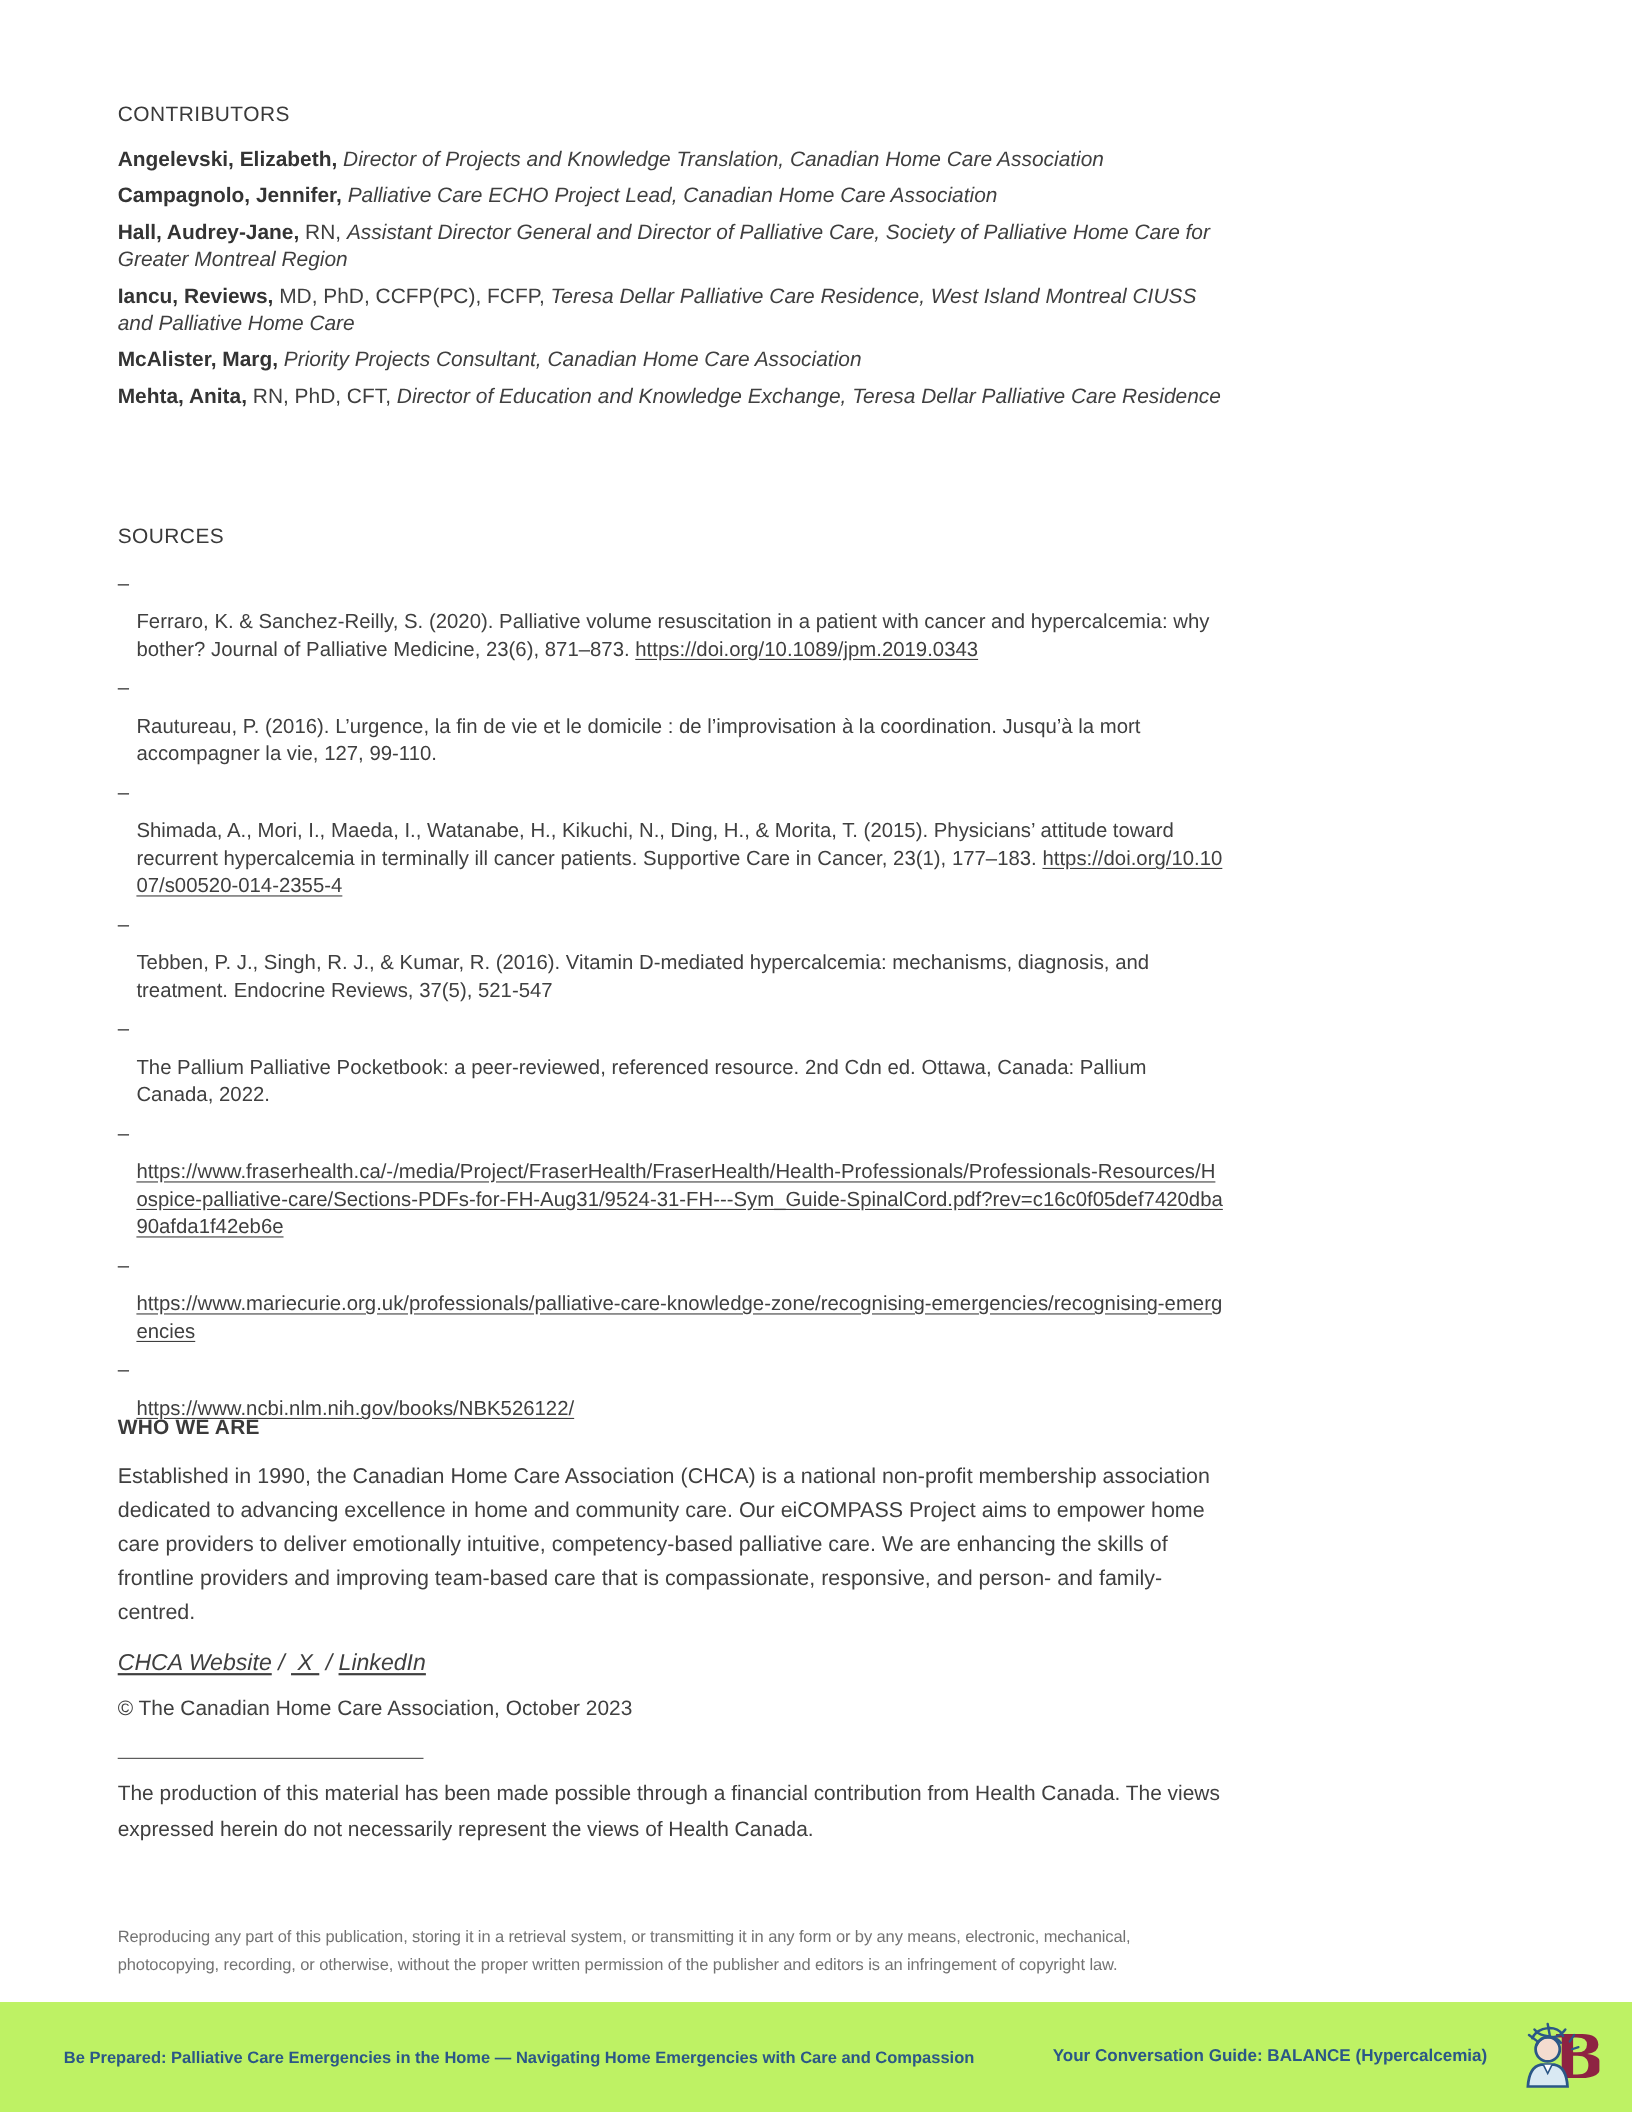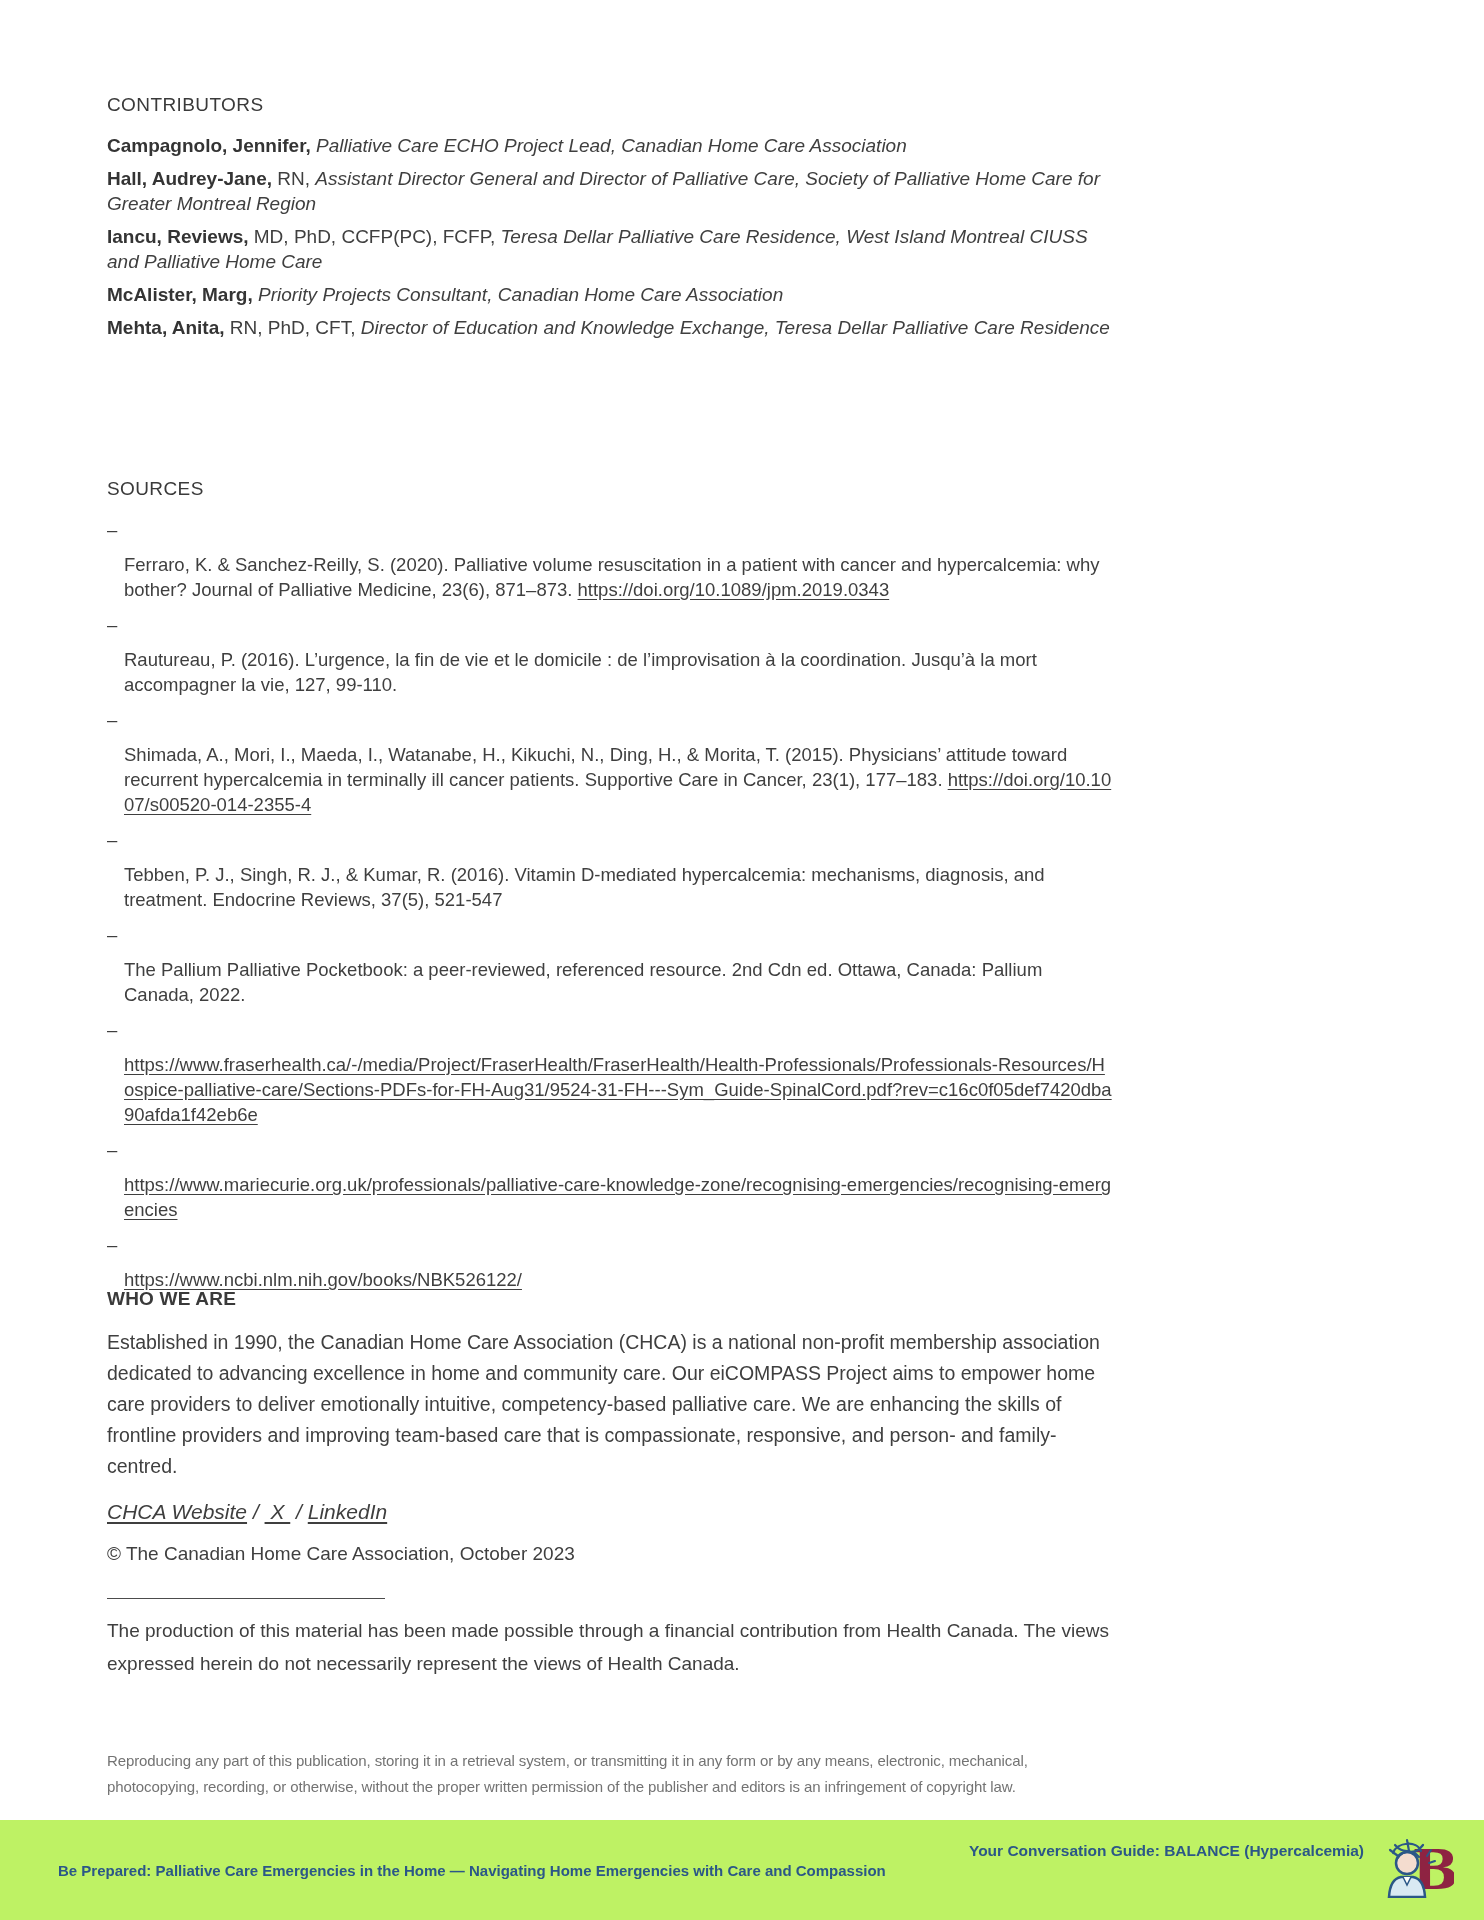--- a/index.html
+++ b/index.html
@@ -40,30 +40,31 @@
   #fineprint{position:absolute;top:1748px;left:107px;width:1012px;
     font-size:15px;line-height:26px;letter-spacing:-.1px;color:#737373;}
 
   
   #footer{
     position:absolute;left:0;top:1820px;width:1484px;height:100px;
     background:#bef264;display:flex;align-items:center;justify-content:space-between;
     box-sizing:border-box;padding:0 30px 0 58px;
   }
   .footer-left{font-size:15px;font-weight:700;color:#2b5787;}
-  .footer-right{display:flex;align-items:flex-start;gap:18px;}
+  .footer-right{display:flex;align-items:center;gap:30px;}
   .footer-right-text{font-size:15.5px;font-weight:700;color:#2b5787;}
   .logo{width:72px;height:60px;flex:none;margin-top:-4px;}
 </style>
 </head>
 <body>
 
 <section class="sec" id="contributors">
   <h2 class="sec-heading">CONTRIBUTORS</h2>
   <div>
+      <div class="contrib"><b>Angelevski, Elizabeth,</b> <i>Director of Projects and Knowledge Translation, Canadian Home Care Association</i></div>
       <div class="contrib"><b>Campagnolo, Jennifer,</b> <i>Palliative Care ECHO Project Lead, Canadian Home Care Association</i></div>
       <div class="contrib"><b>Hall, Audrey-Jane,</b> RN, <i>Assistant Director General and Director of Palliative Care, Society of Palliative Home Care for Greater Montreal Region</i></div>
       <div class="contrib"><b>Iancu, Reviews,</b> MD, PhD, CCFP(PC), FCFP, <i>Teresa Dellar Palliative Care Residence, West Island Montreal CIUSS and Palliative Home Care</i></div>
       <div class="contrib"><b>McAlister, Marg,</b> <i>Priority Projects Consultant, Canadian Home Care Association</i></div>
       <div class="contrib"><b>Mehta, Anita,</b> RN, PhD, CFT, <i>Director of Education and Knowledge Exchange, Teresa Dellar Palliative Care Residence</i></div>
     </div>
 </section>
 
 <section class="sec" id="sources">
   <h2 class="sec-heading">SOURCES</h2>

